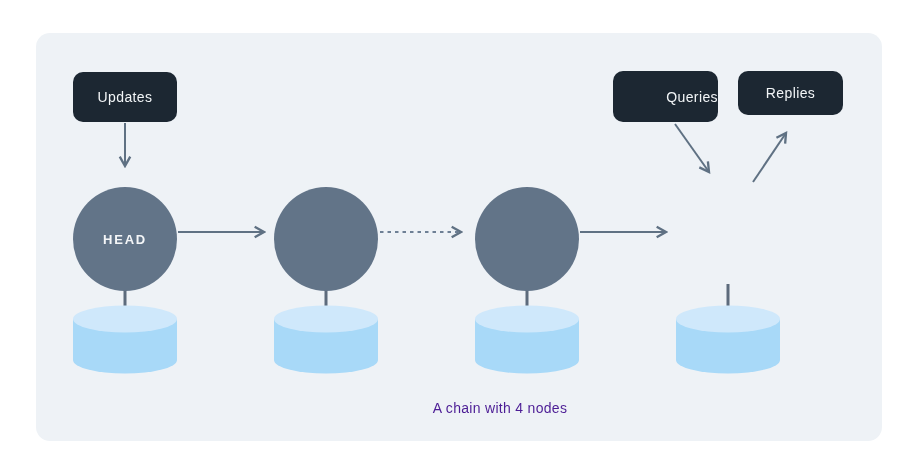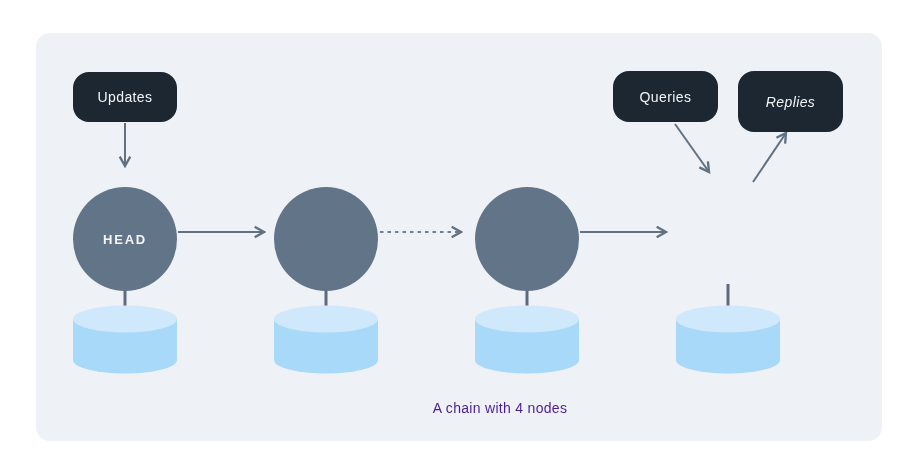--- a/index.html
+++ b/index.html
@@ -28,30 +28,30 @@
     position: absolute;
     left: 0;
     top: 0;
     width: 846px;
     height: 408px;
   }
   .label-box {
     position: absolute;
     background: #1c2732;
     color: #f2f5f7;
-    border-radius: 16px;
+    border-radius: 10px;
     font-size: 14px;
     letter-spacing: 0.4px;
     display: flex;
     align-items: center;
     justify-content: center;
   }
   .box-updates { left: 37px; top: 39px; width: 104px; height: 50px; }
-  .box-queries { left: 577px; top: 38px; width: 105px; height: 51px; }
-  .box-replies { left: 702px; top: 38px; width: 105px; height: 61px; font-style: italic; }
+  .box-queries { left: 577px; top: 38px; width: 105px; height: 51px; justify-content: flex-end; }
+  .box-replies { left: 702px; top: 38px; width: 105px; height: 44px; }
   .node-circle {
     position: absolute;
     top: 154px;
     width: 104px;
     height: 104px;
     border-radius: 50%;
     background: #627488;
     color: #f4f6f8;
     font-size: 13px;
     font-weight: bold;

